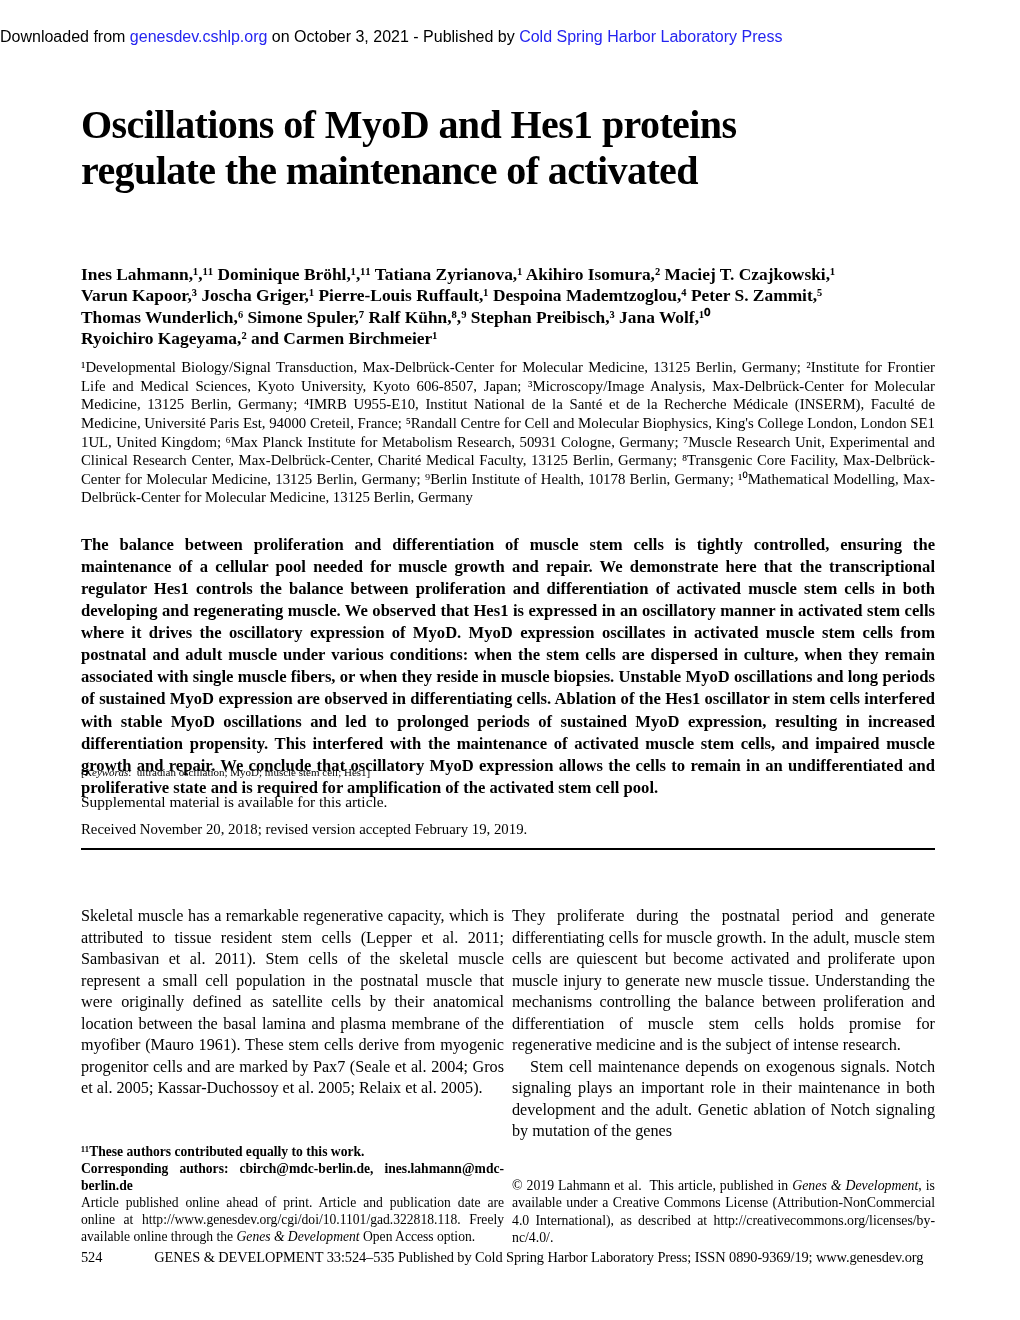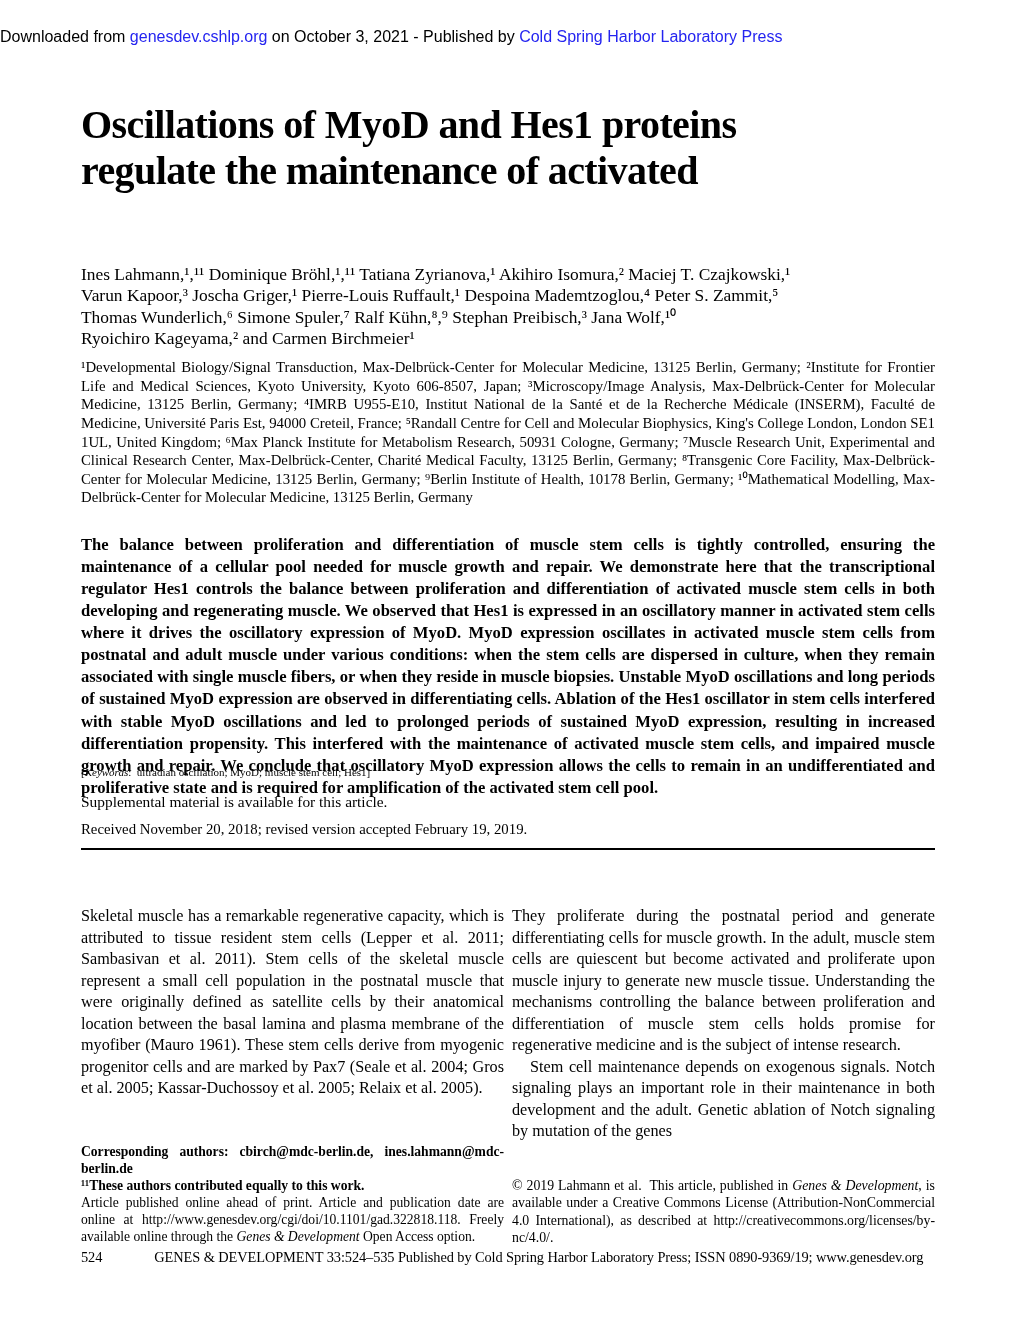--- a/index.html
+++ b/index.html
@@ -20,21 +20,21 @@
   }
   .link { color:#2424f0; text-decoration:none; cursor:pointer; }
   .abs { position:absolute; left:81px; width:854px; }
   .title {
     top:102px;
     font-size:40px; font-weight:bold;
     line-height:1.16; letter-spacing:-0.6px;
   }
   .authors {
     top:264px;
-    font-size:17.4px; font-weight:normal;
+    font-size:17.4px; font-weight:bold;
     line-height:1.23;
   }
   .affiliations {
     top:358px;
     font-size:14.8px; line-height:1.26;
     text-align:justify;
   }
   .abstract {
     top:534px;
     font-size:16.6px; font-weight:bold;
@@ -108,22 +108,22 @@
 
   <div class="abs received">Received November 20, 2018; revised version accepted February 19, 2019.</div>
 
   <div class="abs rule"></div>
 
   <div class="abs columns">
 
     <div class="col">
       <p>Skeletal muscle has a remarkable regenerative capacity, which is attributed to tissue resident stem cells (Lepper et al. 2011; Sambasivan et al. 2011). Stem cells of the skeletal muscle represent a small cell population in the postnatal muscle that were originally defined as satellite cells by their anatomical location between the basal lamina and plasma membrane of the myofiber (Mauro 1961). These stem cells derive from myogenic progenitor cells and are marked by Pax7 (Seale et al. 2004; Gros et al. 2005; Kassar-Duchossoy et al. 2005; Relaix et al. 2005).</p>
       <div class="footnotes">
+        <div class="fn-bold">¹¹These authors contributed equally to this work.</div>
         <div class="fn-bold">Corresponding authors: cbirch@mdc-berlin.de, ines.lahmann@mdc-berlin.de</div>
-        <div class="fn-bold">¹¹These authors contributed equally to this work.</div>
         <div><span>Article published online ahead of print. Article and publication date are online at http://www.genesdev.org/cgi/doi/10.1101/gad.322818.118. Freely available online through the </span><span class="it">Genes &amp; Development</span><span> Open Access option.</span></div>
       </div>
     </div>
 
     <div class="col">
       <p>They proliferate during the postnatal period and generate differentiating cells for muscle growth. In the adult, muscle stem cells are quiescent but become activated and proliferate upon muscle injury to generate new muscle tissue. Understanding the mechanisms controlling the balance between proliferation and differentiation of muscle stem cells holds promise for regenerative medicine and is the subject of intense research.</p>
       <p class="para-indent">Stem cell maintenance depends on exogenous signals. Notch signaling plays an important role in their maintenance in both development and the adult. Genetic ablation of Notch signaling by mutation of the genes</p>
       <div class="copyright">
         <span>© 2019 Lahmann et al.&nbsp; This article, published in </span><span class="it">Genes &amp; Development</span><span>, is available under a Creative Commons License (Attribution-NonCommercial 4.0 International), as described at http://creativecommons.org/licenses/by-nc/4.0/.</span>
       </div>

